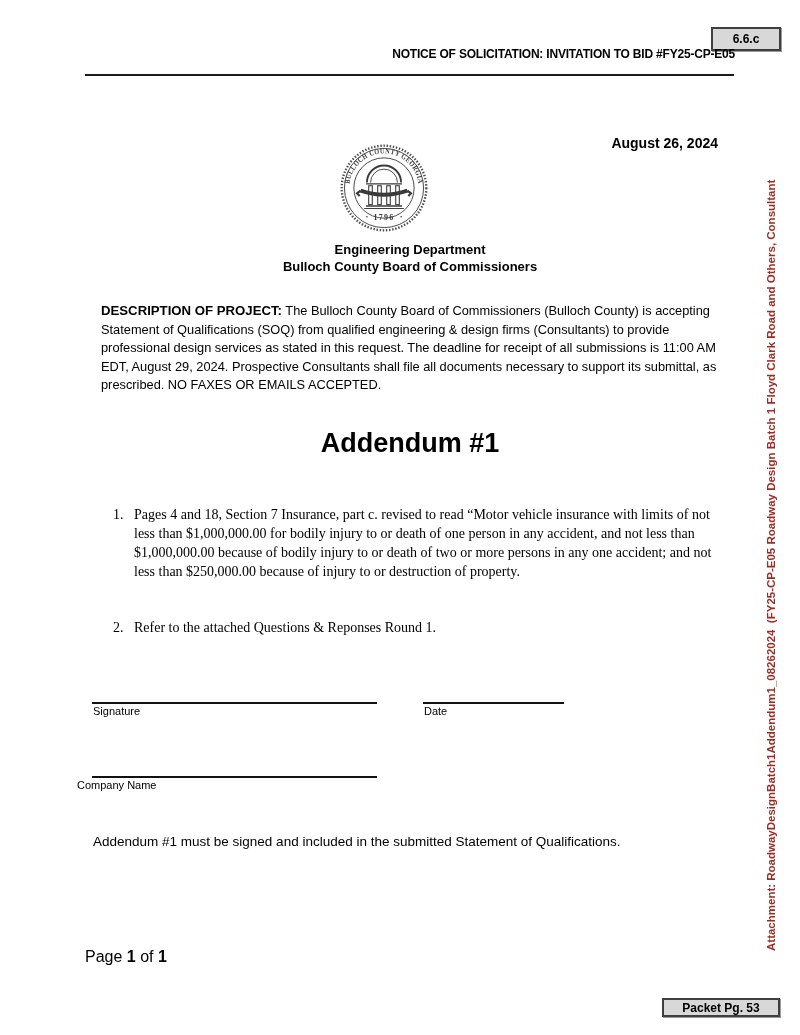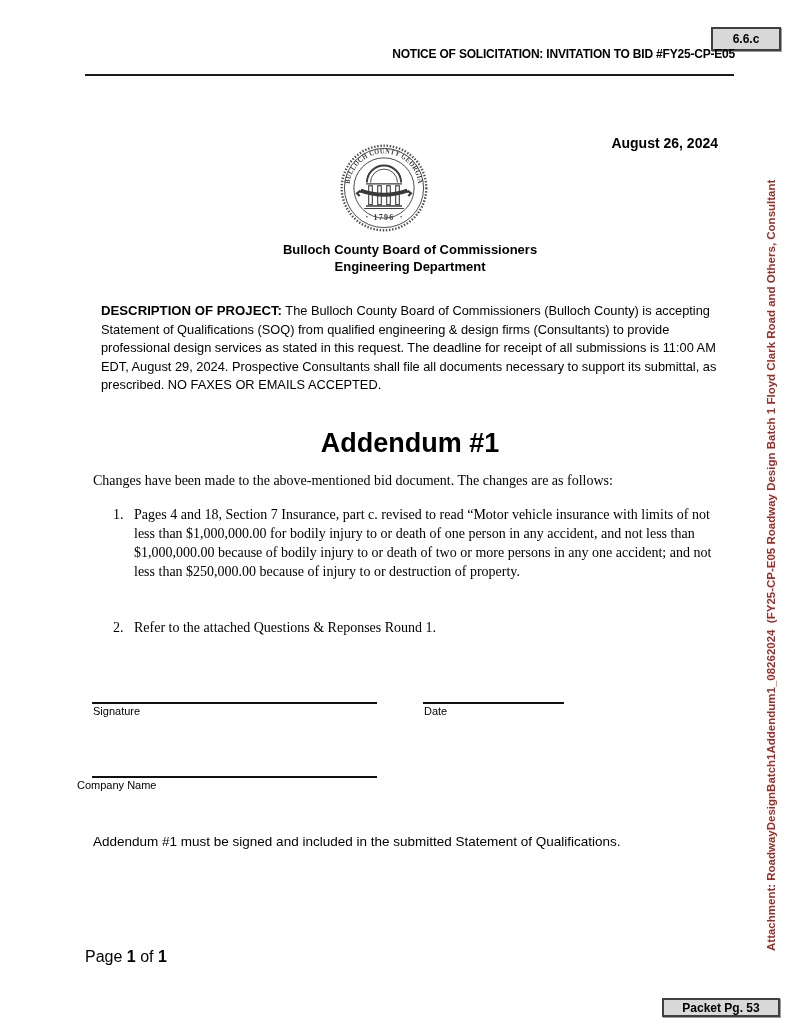--- a/index.html
+++ b/index.html
@@ -176,29 +176,28 @@
       <path d="M 76,53 l 4,3 l -3,3" stroke-width="2.4"></path>
       <line x1="30" y1="70" x2="70" y2="70" stroke-width="1.6"></line>
       <line x1="28" y1="72.8" x2="72" y2="72.8" stroke-width="1.1"></line>
     </g>
     <text x="50" y="85.5" text-anchor="middle" font-family="Liberation Serif, serif" font-size="8.8" font-weight="bold" letter-spacing="1.4" fill="#3a3a3a">1796</text>
     <circle cx="31" cy="82" r="0.9" fill="#3a3a3a"></circle>
     <circle cx="69" cy="82" r="0.9" fill="#3a3a3a"></circle>
   </svg>
 
   <div class="title-block">
+    <div>Engineering Department</div>
     <div>Bulloch County Board of Commissioners</div>
-    <div>Engineering Department</div>
   </div>
 
   <p class="description"><span class="desc-label">DESCRIPTION OF PROJECT:</span><span> The Bulloch County Board of Commissioners (Bulloch County) is accepting Statement of Qualifications (SOQ) from qualified engineering &amp; design firms (Consultants) to provide professional design services as stated in this request. The deadline for receipt of all submissions is 11:00 AM EDT, August 29, 2024. Prospective Consultants shall file all documents necessary to support its submittal, as prescribed. NO FAXES OR EMAILS ACCEPTED.</span></p>
 
   <div class="addendum-heading">Addendum #1</div>
 
-  <p class="intro serif">Changes have been made to the above-mentioned bid document. The changes are as follows:</p>
 
   <div class="list-item item-1 serif">
     <span class="num">1.</span>
     <span class="item-text">Pages 4 and 18, Section 7 Insurance, part c. revised to read “Motor vehicle insurance with limits of not less than $1,000,000.00 for bodily injury to or death of one person in any accident, and not less than $1,000,000.00 because of bodily injury to or death of two or more persons in any one accident; and not less than $250,000.00 because of injury to or destruction of property.</span>
   </div>
 
   <div class="list-item item-2 serif">
     <span class="num">2.</span>
     <span class="item-text">Refer to the attached Questions &amp; Reponses Round 1.</span>
   </div>

